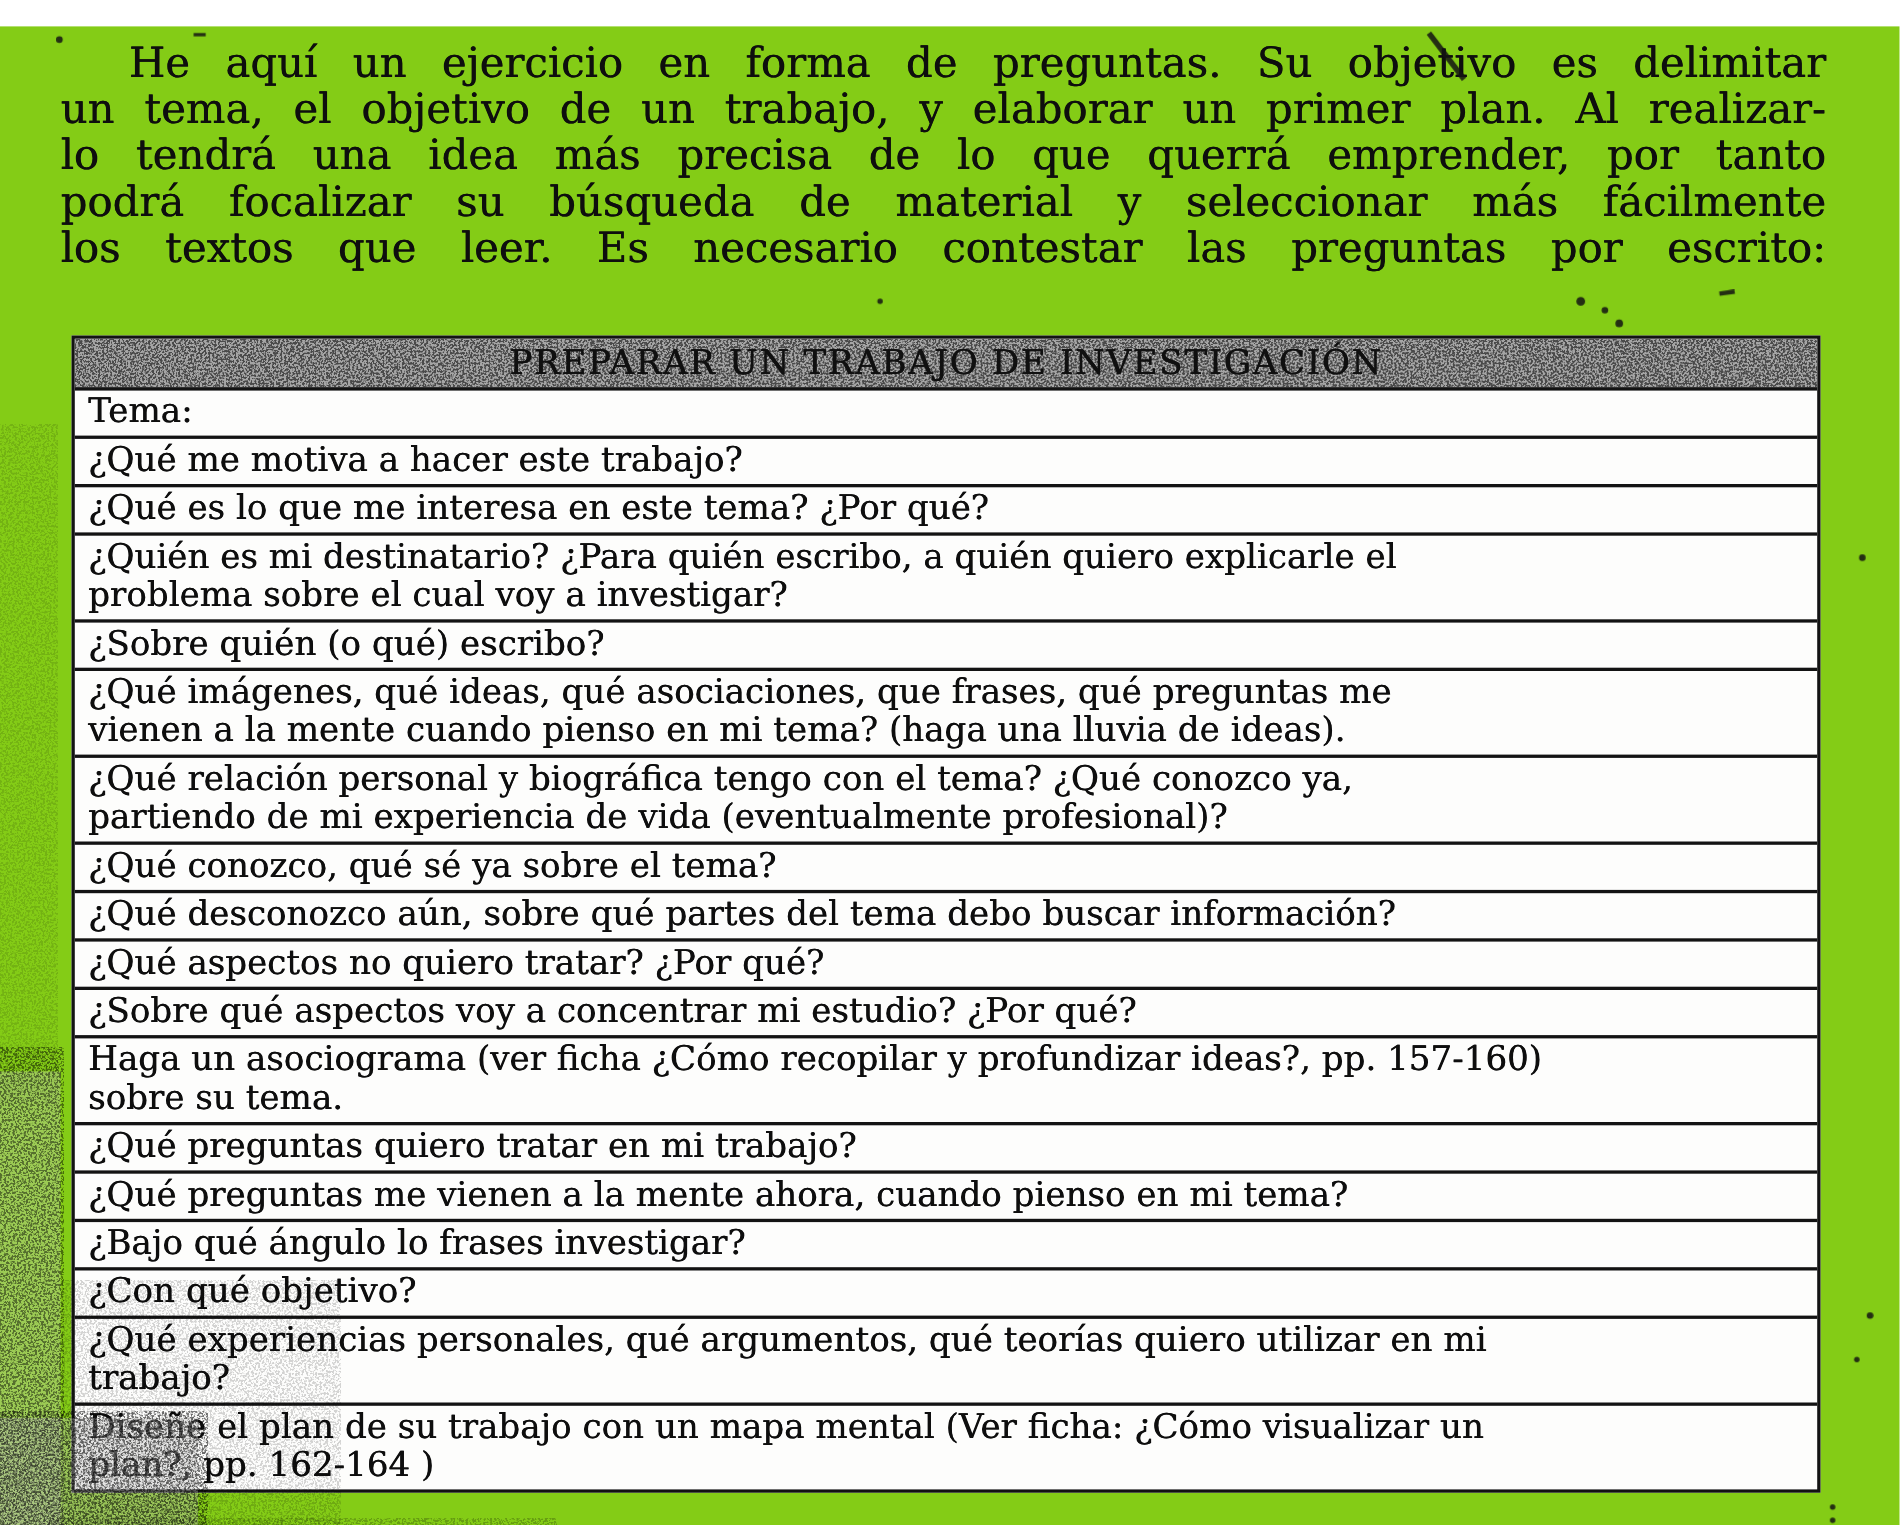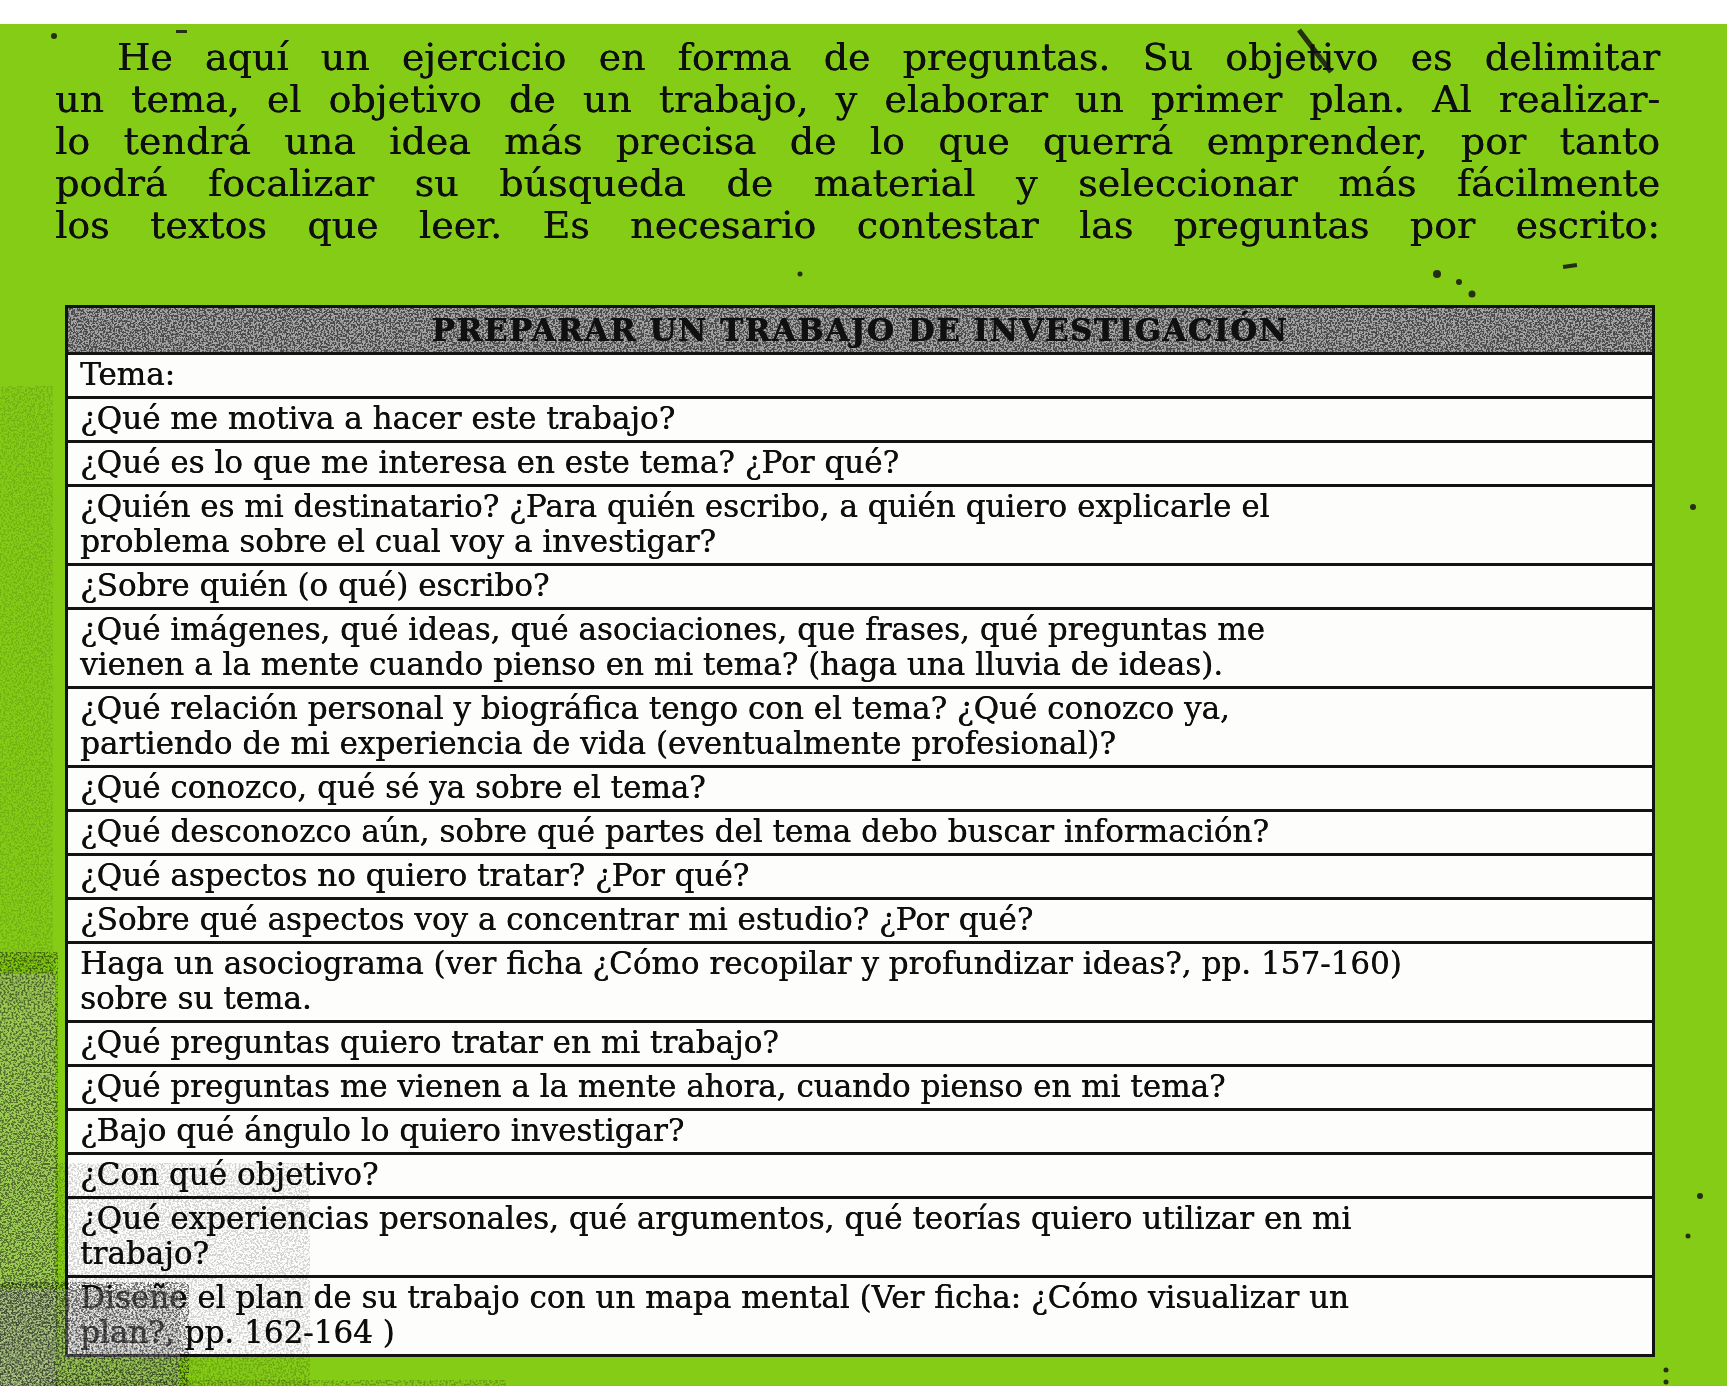--- a/index.html
+++ b/index.html
@@ -28,21 +28,21 @@
     background:#fdfdfc;
     box-sizing:border-box;
   }
   .thead{
     position:relative;height:44px;border-bottom:3px solid #131313;
     background:#a5a5a5;overflow:hidden;
   }
   .thead .hdr-noise{position:absolute;left:0;top:0;width:100%;height:100%;}
   .tbl-title{
     position:relative;z-index:2;display:block;text-align:center;
-    font-weight:bold;font-size:31px;line-height:44px;letter-spacing:1.5px;
+    font-weight:normal;font-size:31px;line-height:44px;letter-spacing:1.5px;
     color:#101010;text-shadow:0.5px 0 0 currentColor;
   }
   .row{
     border-bottom:3px solid #131313;
     padding:2px 14px 4px 12px;
     font-size:31px;line-height:35px;
     white-space:pre-line;
     text-shadow:0.4px 0 0 currentColor;
   }
   .row:last-child{border-bottom:none;}
@@ -86,21 +86,21 @@
     <div class="row">¿Qué relación personal y biográfica tengo con el tema? ¿Qué conozco ya,
 partiendo de mi experiencia de vida (eventualmente profesional)?</div>
     <div class="row">¿Qué conozco, qué sé ya sobre el tema?</div>
     <div class="row">¿Qué desconozco aún, sobre qué partes del tema debo buscar información?</div>
     <div class="row">¿Qué aspectos no quiero tratar? ¿Por qué?</div>
     <div class="row">¿Sobre qué aspectos voy a concentrar mi estudio? ¿Por qué?</div>
     <div class="row">Haga un asociograma (ver ficha ¿Cómo recopilar y profundizar ideas?, pp. 157-160)
 sobre su tema.</div>
     <div class="row">¿Qué preguntas quiero tratar en mi trabajo?</div>
     <div class="row">¿Qué preguntas me vienen a la mente ahora, cuando pienso en mi tema?</div>
-    <div class="row">¿Bajo qué ángulo lo quiero investigar?</div>
+    <div class="row">¿Bajo qué ángulo lo frases investigar?</div>
     <div class="row">¿Con qué objetivo?</div>
     <div class="row">¿Qué experiencias personales, qué argumentos, qué teorías quiero utilizar en mi
 trabajo?</div>
     <div class="row">Diseñe el plan de su trabajo con un mapa mental (Ver ficha: ¿Cómo visualizar un
 plan?, pp. 162-164 )</div>
   </div>
 
   <svg class="scan-noise" xmlns="http://www.w3.org/2000/svg" viewBox="0 0 1727 1386">
     <defs>
       <filter id="speckle" x="-5%" y="-5%" width="110%" height="110%">

